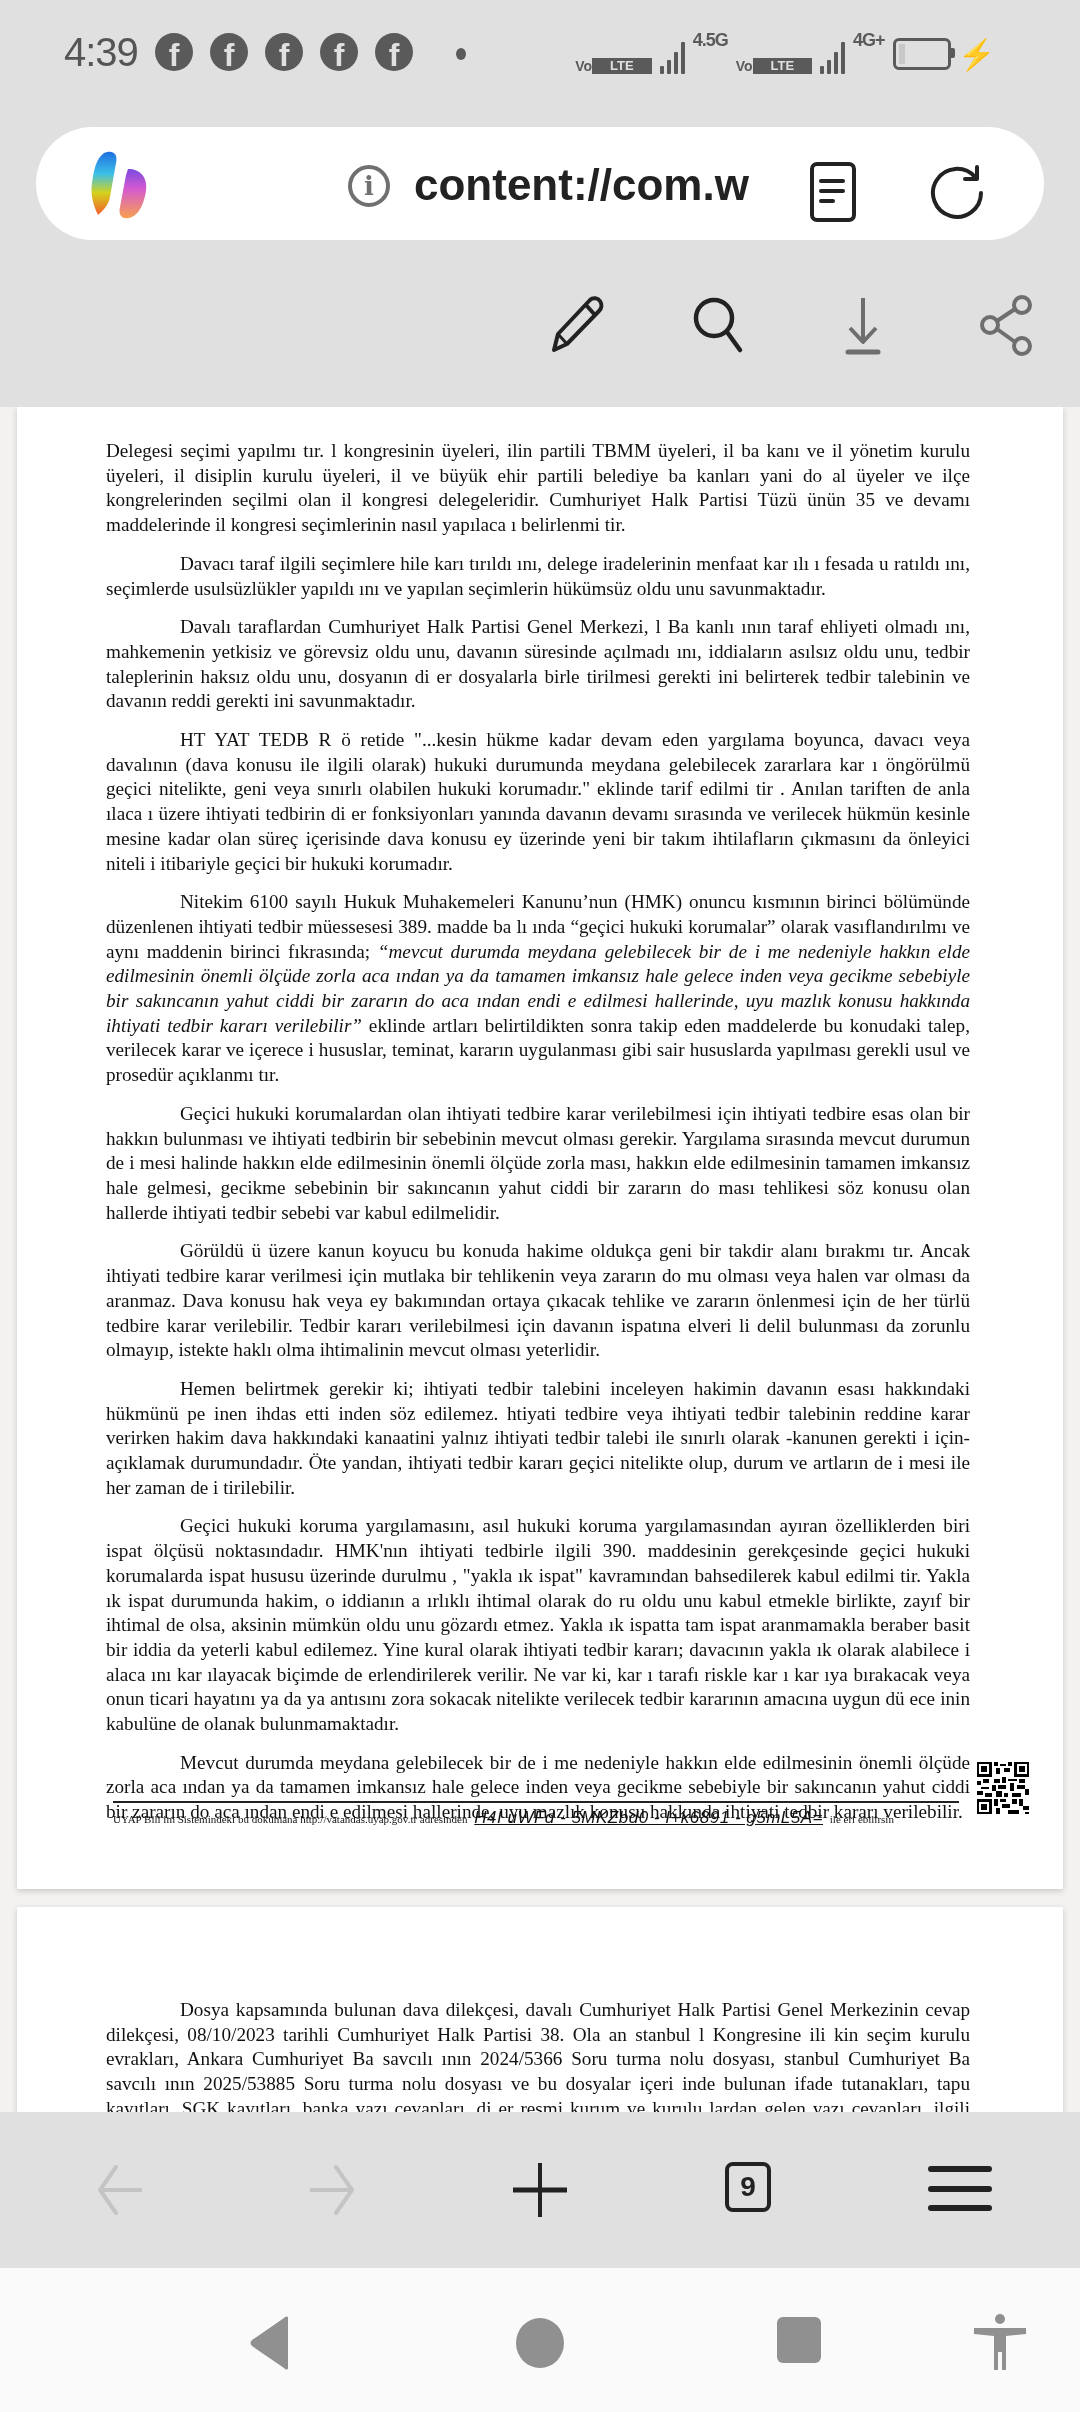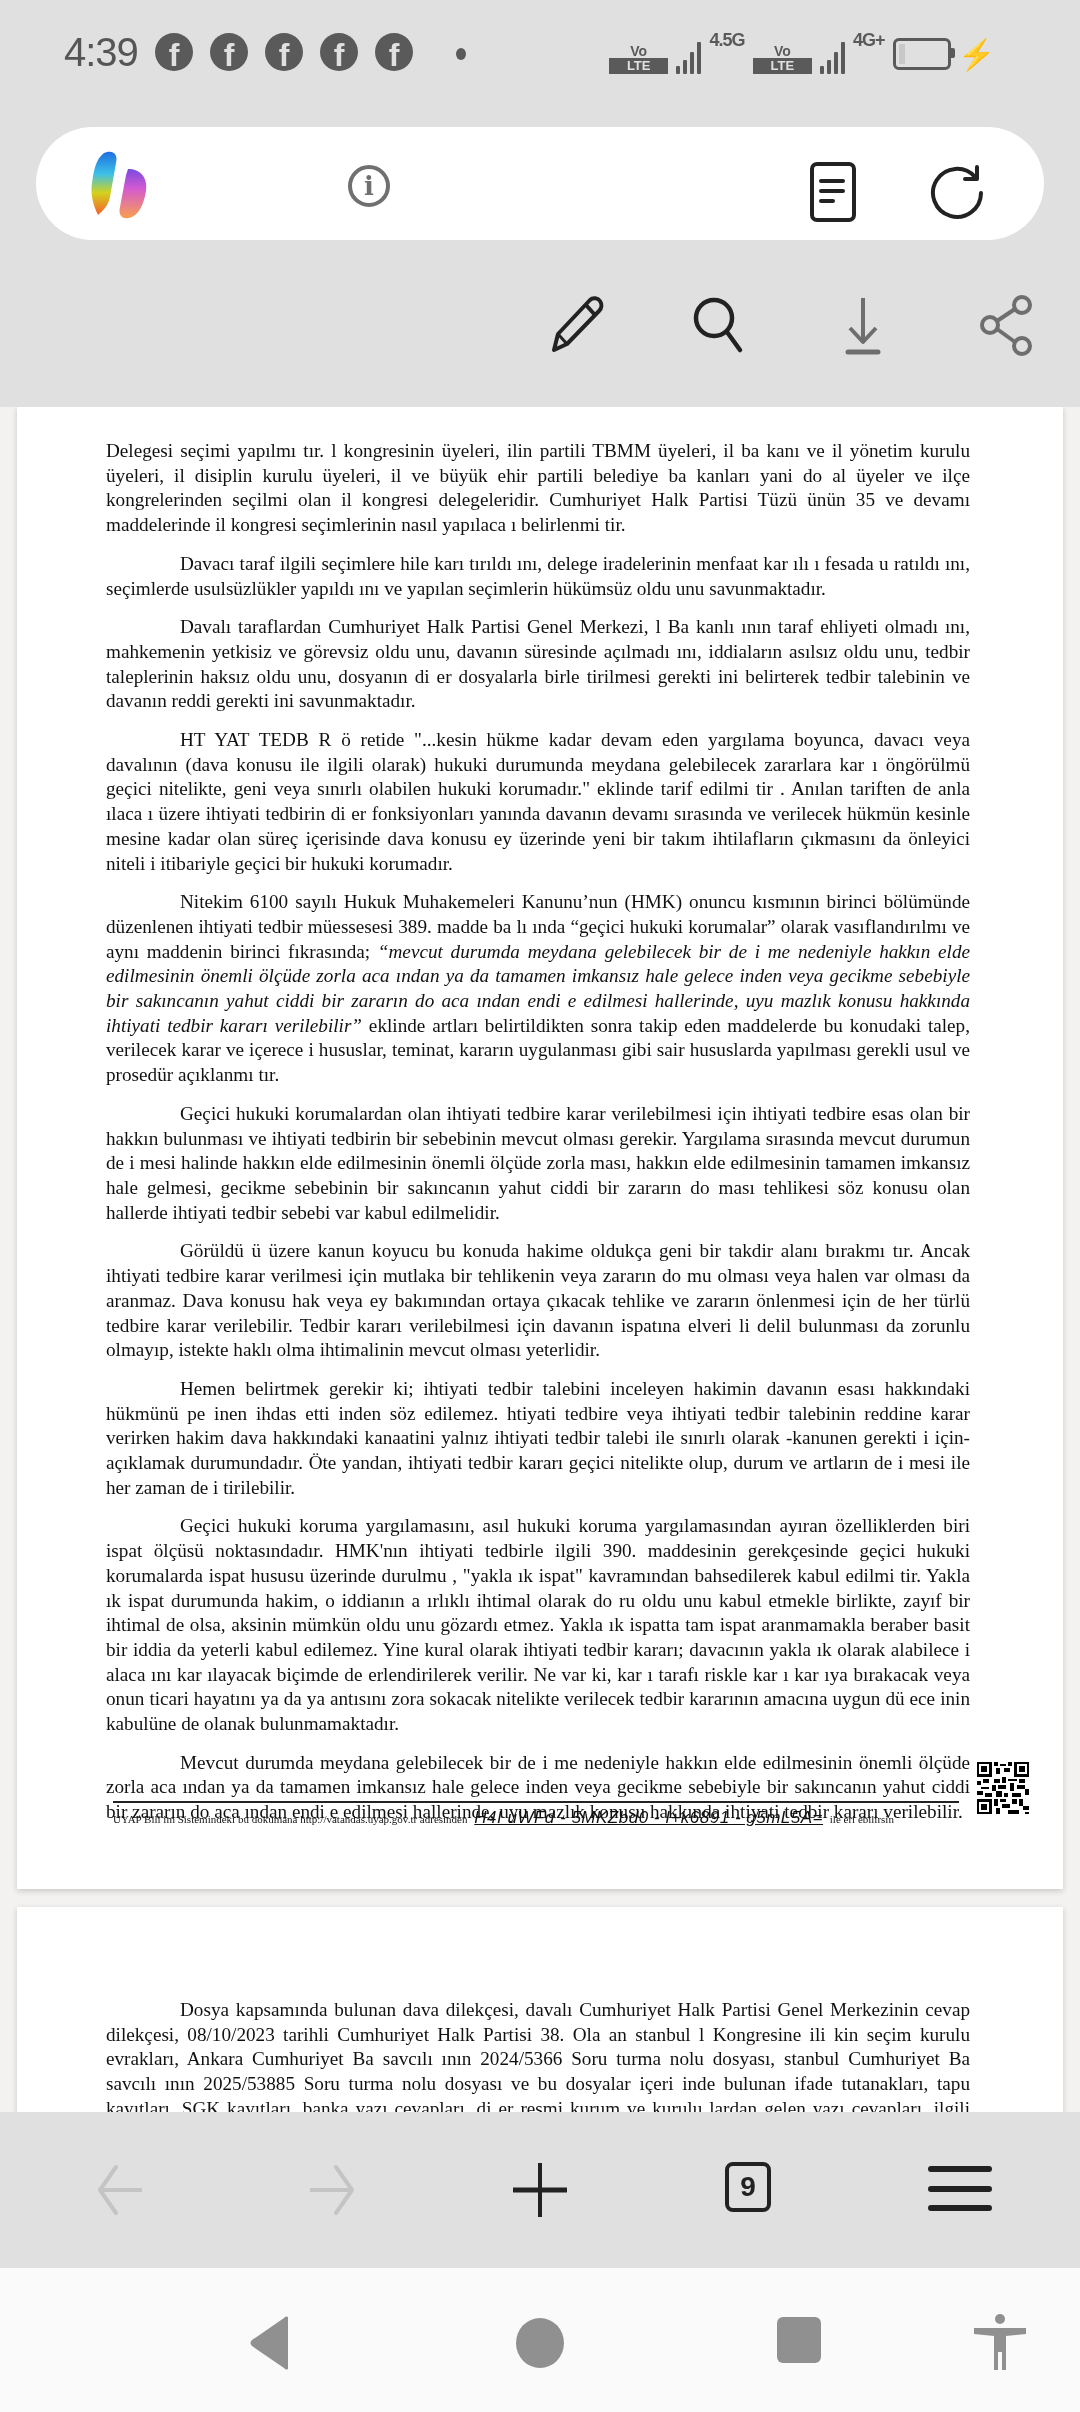--- a/index.html
+++ b/index.html
@@ -17,21 +17,21 @@
     position:absolute; left:64px; top:30px; font-size:40px; font-weight:normal;
     letter-spacing:-1px; color:#555;
   }
   .fb-icons { position:absolute; left:155px; top:33px; display:flex; gap:17px; }
   .fb {
     width:38px; height:38px; border-radius:50%; background:#5a5a5a; color:#e0e0e0;
     font-weight:bold; font-size:32px; text-align:center; line-height:44px; overflow:hidden;
   }
   .status-dot { position:absolute; left:456px; top:48px; width:10px; height:12px; border-radius:50%; background:#5a5a5a; }
   .sys-icons { position:absolute; right:84px; top:30px; height:44px; display:flex; align-items:flex-end; gap:8px; }
-  .volte { display:flex; flex-direction:column; align-items:center; font-size:14px; font-weight:bold; line-height:14px; color:#5a5a5a; }
+  .volte { display:flex; flex-direction:row; align-items:center; font-size:14px; font-weight:bold; line-height:14px; color:#5a5a5a; }
   .volte .lte { background:#5a5a5a; color:#e0e0e0; padding:1px 18px; font-size:13px; }
   .sig { display:flex; align-items:flex-end; gap:3px; height:34px; }
   .sig span { width:4px; background:#5a5a5a; border-radius:1px; }
   .net-label { font-size:18px; font-weight:bold; color:#5a5a5a; align-self:flex-start; letter-spacing:-1px;}
   .battery { width:52px; height:26px; border:3px solid #5a5a5a; border-radius:6px; position:relative; margin-bottom:4px; }
   .battery::before { content:""; position:absolute; left:3px; top:3px; width:6px; height:20px; background:#c8c8c8; }
   .battery::after { content:""; position:absolute; right:-7px; top:7px; width:4px; height:10px; background:#5a5a5a; border-radius:0 2px 2px 0; }
   .bolt { font-size:30px; color:#5a5a5a; margin-bottom:2px; }
 
   
@@ -144,20 +144,21 @@
         <linearGradient id="cg2" x1="0" y1="0" x2="0" y2="1">
           <stop offset="0" stop-color="#7a4be0"></stop>
             <stop offset="0.4" stop-color="#d45ad0"></stop>
             <stop offset="1" stop-color="#f8a050"></stop>
         </linearGradient>
       </defs>
       <path d="M20 4 C30 0 34 6 32 14 L26 48 C24 58 18 62 14 66 C10 58 6 46 8 34 C10 20 12 10 20 4Z" fill="url(#cg1)"></path>
       <path d="M44 20 C56 20 64 28 62 42 C60 54 56 64 48 68 C38 72 34 66 36 58 L42 26 Z" fill="url(#cg2)"></path>
     </svg>
     <div class="info-icon">i</div>
+    <div class="url-text">content://com.w</div>
     <svg class="reader-icon" viewBox="0 0 48 62">
       <rect x="3" y="3" width="42" height="56" rx="5" fill="none" stroke="#222" stroke-width="4"></rect>
       <line x1="12" y1="20" x2="34" y2="20" stroke="#222" stroke-width="4" stroke-linecap="round"></line>
       <line x1="12" y1="30" x2="34" y2="30" stroke="#222" stroke-width="4" stroke-linecap="round"></line>
       <line x1="12" y1="40" x2="24" y2="40" stroke="#222" stroke-width="4" stroke-linecap="round"></line>
     </svg>
     <svg class="reload-icon" viewBox="0 0 58 58">
       <path d="M46 14 A24 24 0 1 0 52 30" fill="none" stroke="#222" stroke-width="4" stroke-linecap="round"></path>
       <path d="M48 4 L48 16 L36 16" fill="none" stroke="#222" stroke-width="4" stroke-linecap="round" stroke-linejoin="round"></path>
     </svg>

